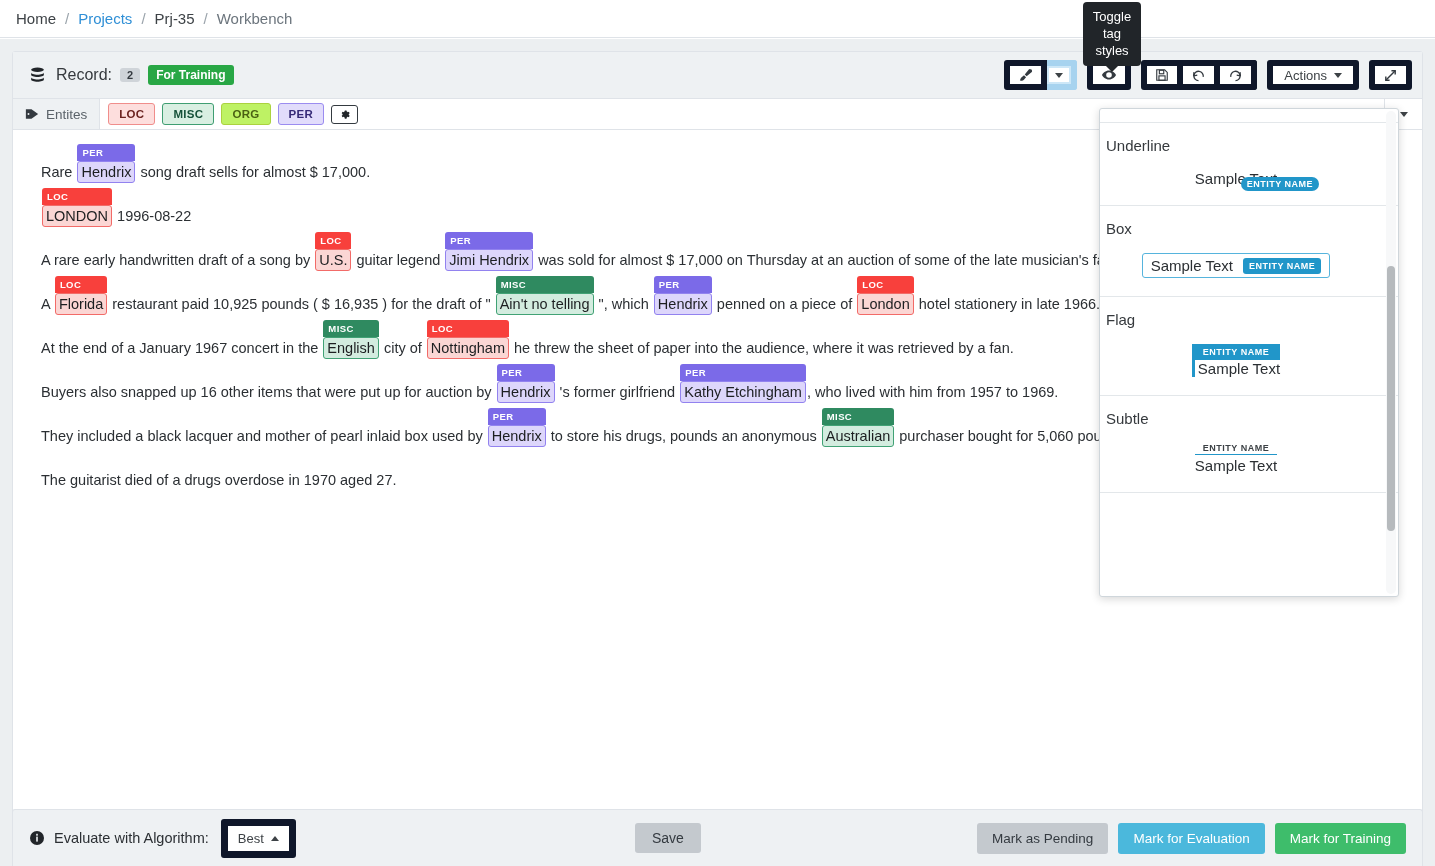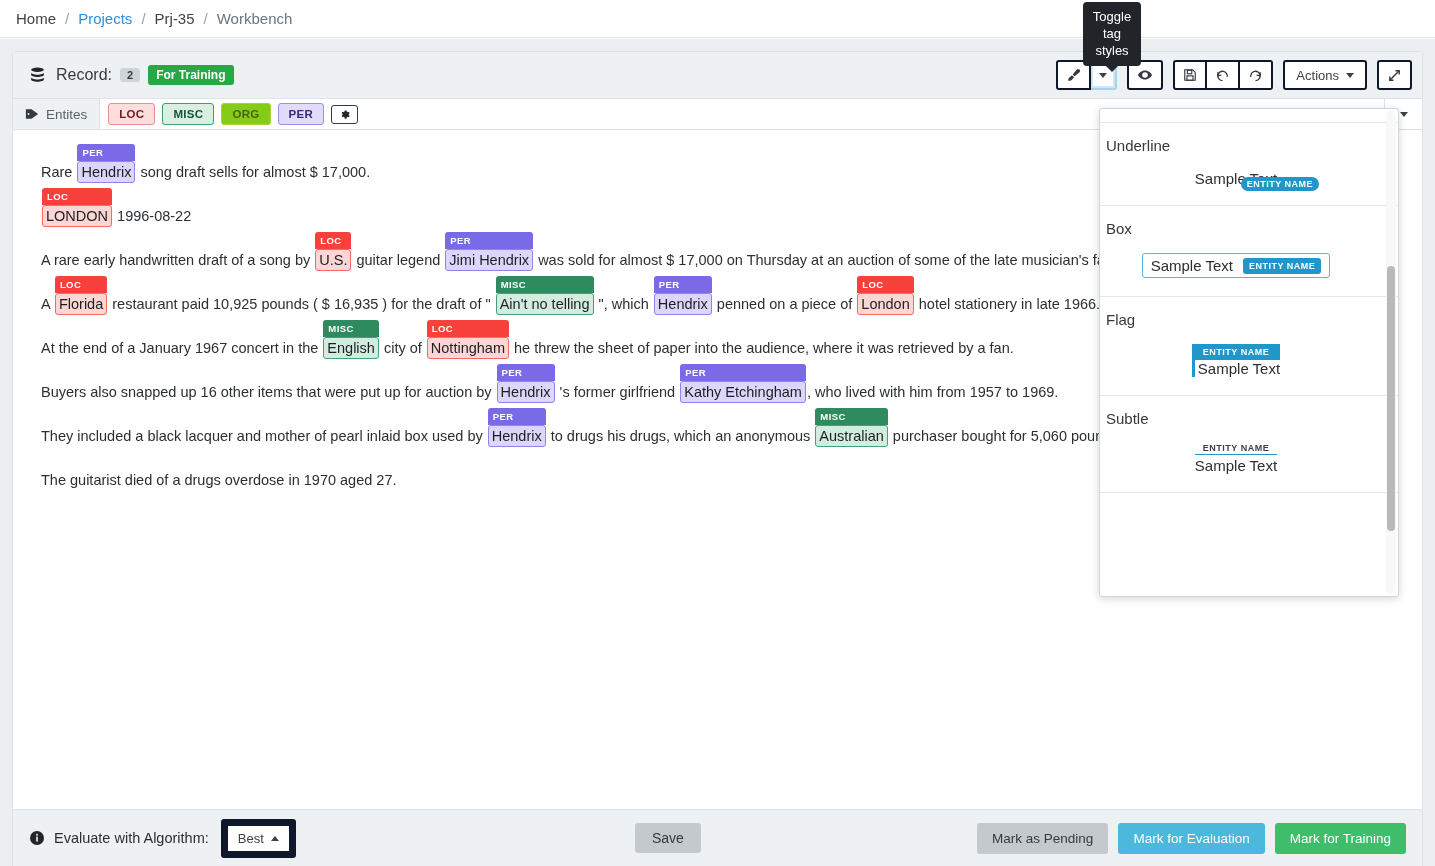--- a/index.html
+++ b/index.html
@@ -69,21 +69,21 @@
     margin-left:8px; vertical-align:2px;
   }
 
   
   #header-tools {
     margin-left:auto;
     display:flex; align-items:center; gap:10px;
   }
   .btn-group { display:flex; align-items:stretch; }
   .tbtn {
-    background:#fff; border:2px solid #0f172a;
+    background:#fff; border:6px solid #0f172a;
     height:30px; min-width:26px;
     display:flex; align-items:center; justify-content:center;
     padding:0 8px; cursor:pointer;
     font-size:13px; color:#3d4246;
   }
   .btn-group .tbtn + .tbtn { border-left:none; }
   .btn-group .tbtn:first-child { border-radius:3px 0 0 3px; }
   .btn-group .tbtn:last-child { border-radius:0 3px 3px 0; }
   .btn-group .tbtn:only-child { border-radius:3px; }
   .tbtn.active { border-color:#a7d3ef; box-shadow:0 0 0 2px #cde7f7 inset; }
@@ -147,21 +147,21 @@
     background:#ffffff;
     flex:1;
   }
   .chip {
     font-size:11.5px; font-weight:bold; letter-spacing:.3px;
     padding:3px 10px; border-radius:3px;
     border:1px solid; cursor:pointer; line-height:14px;
   }
   .chip.loc  { background:#fddedd; border-color:#f08d8b; color:#6b2320; }
   .chip.misc { background:#d9efe2; border-color:#3f9e72; color:#17523a; }
-  .chip.org  { background:#84cc16; border-color:#abd23f; color:#4a6113; }
+  .chip.org  { background:#bef264; border-color:#abd23f; color:#4a6113; }
   .chip.per  { background:#e1dcfb; border-color:#9b8cf0; color:#352a77; }
   .chip.gear { background:#fff; border-color:#343a40; color:#212529; padding:3px 7px; }
   #entities-caret {
     width:38px;
     border-left:1px solid #dfe3e8;
     display:flex; align-items:center; justify-content:center;
     background:#fff; cursor:pointer;
   }
 
   
@@ -444,21 +444,21 @@
       </div>
     </div>
 
     <div id="doc">
         <div class="line"><span>Rare </span><span class="ent per"><span class="lbl">PER</span><span>Hendrix</span></span><span> song draft sells for almost $ 17,000.</span></div>
         <div class="line"><span class="ent loc"><span class="lbl">LOC</span><span>LONDON</span></span><span> 1996-08-22</span></div>
         <div class="line"><span>A rare early handwritten draft of a song by </span><span class="ent loc"><span class="lbl">LOC</span><span>U.S.</span></span><span> guitar legend </span><span class="ent per"><span class="lbl">PER</span><span>Jimi Hendrix</span></span><span> was sold for almost $ 17,000 on Thursday at an auction of some of the late musician's favourite</span></div>
         <div class="line"><span>A </span><span class="ent loc"><span class="lbl">LOC</span><span>Florida</span></span><span> restaurant paid 10,925 pounds ( $ 16,935 ) for the draft of " </span><span class="ent misc"><span class="lbl">MISC</span><span>Ain't no telling</span></span><span> ", which </span><span class="ent per"><span class="lbl">PER</span><span>Hendrix</span></span><span> penned on a piece of </span><span class="ent loc"><span class="lbl">LOC</span><span>London</span></span><span> hotel stationery in late 1966.</span></div>
         <div class="line"><span>At the end of a January 1967 concert in the </span><span class="ent misc"><span class="lbl">MISC</span><span>English</span></span><span> city of </span><span class="ent loc"><span class="lbl">LOC</span><span>Nottingham</span></span><span> he threw the sheet of paper into the audience, where it was retrieved by a fan.</span></div>
         <div class="line"><span>Buyers also snapped up 16 other items that were put up for auction by </span><span class="ent per"><span class="lbl">PER</span><span>Hendrix</span></span><span> 's former girlfriend </span><span class="ent per"><span class="lbl">PER</span><span>Kathy Etchingham</span></span><span>, who lived with him from 1957 to 1969.</span></div>
-        <div class="line"><span>They included a black lacquer and mother of pearl inlaid box used by </span><span class="ent per"><span class="lbl">PER</span><span>Hendrix</span></span><span> to drugs his drugs, which an anonymous </span><span class="ent misc"><span class="lbl">MISC</span><span>Australian</span></span><span> purchaser bought for 5,060 pounds.</span></div>
+        <div class="line"><span>They included a black lacquer and mother of pearl inlaid box used by </span><span class="ent per"><span class="lbl">PER</span><span>Hendrix</span></span><span> to store his drugs, pounds an anonymous </span><span class="ent misc"><span class="lbl">MISC</span><span>Australian</span></span><span> purchaser bought for 5,060 pounds.</span></div>
         <div class="line"><span>The guitarist died of a drugs overdose in 1970 aged 27.</span></div>
       </div>
 
     <div id="style-dropdown">
       <div id="dd-items">
           <div style="height: 14px; border-bottom: 1px solid rgb(227, 231, 234);"></div>
           <div class="style-item">
             <div class="sname">Underline</div>
             <div class="style-demo"><span class="demo-underline"><span class="txt">Sample Text</span><span class="bar"></span><span class="tagpill">ENTITY NAME</span></span></div>
           </div>

